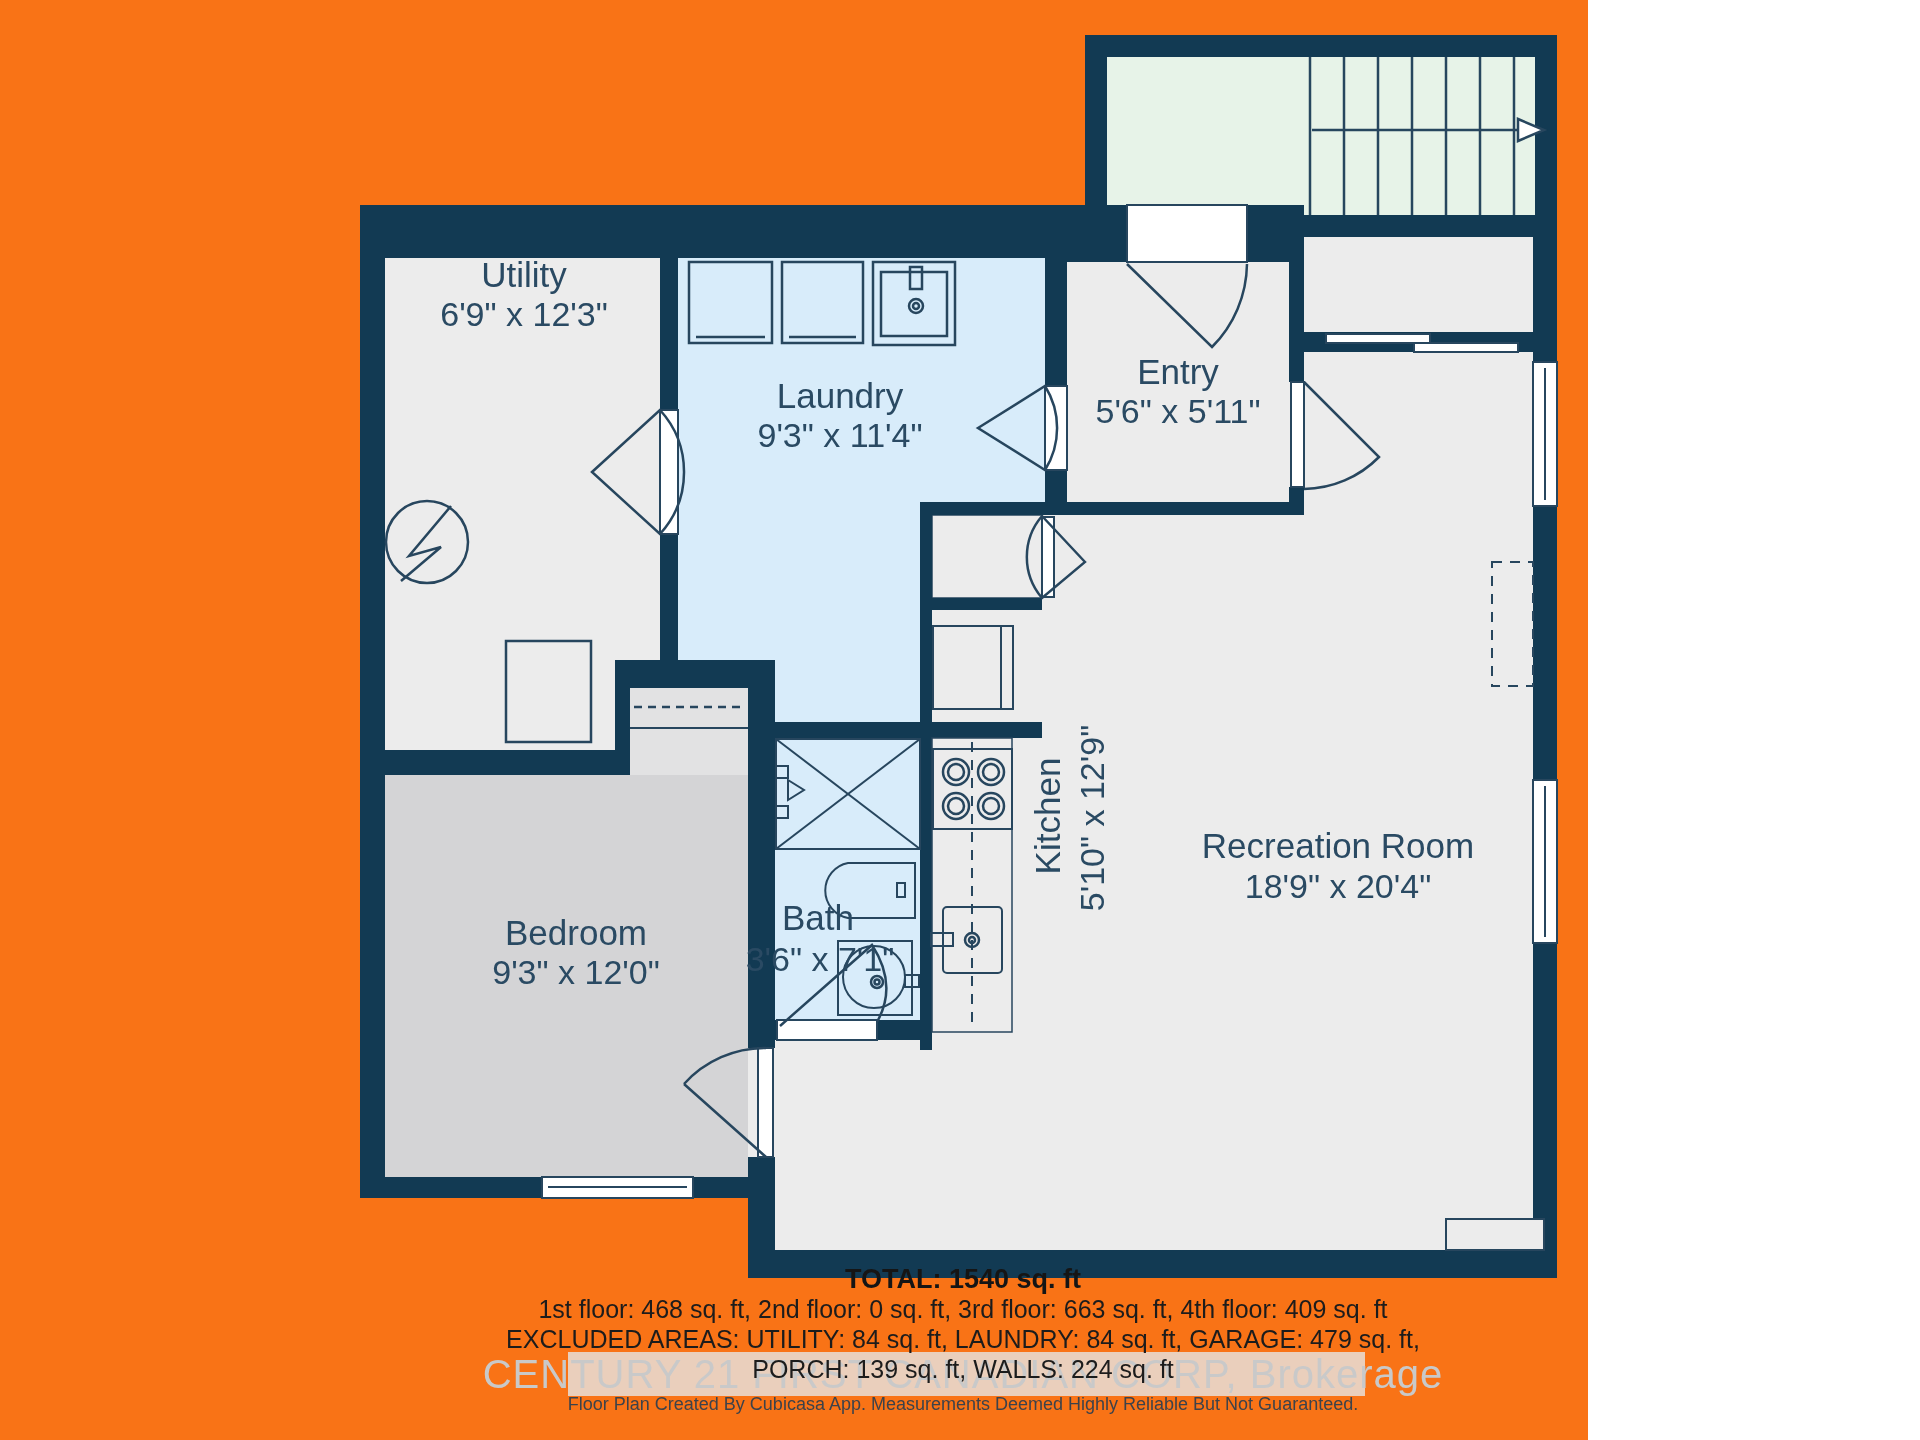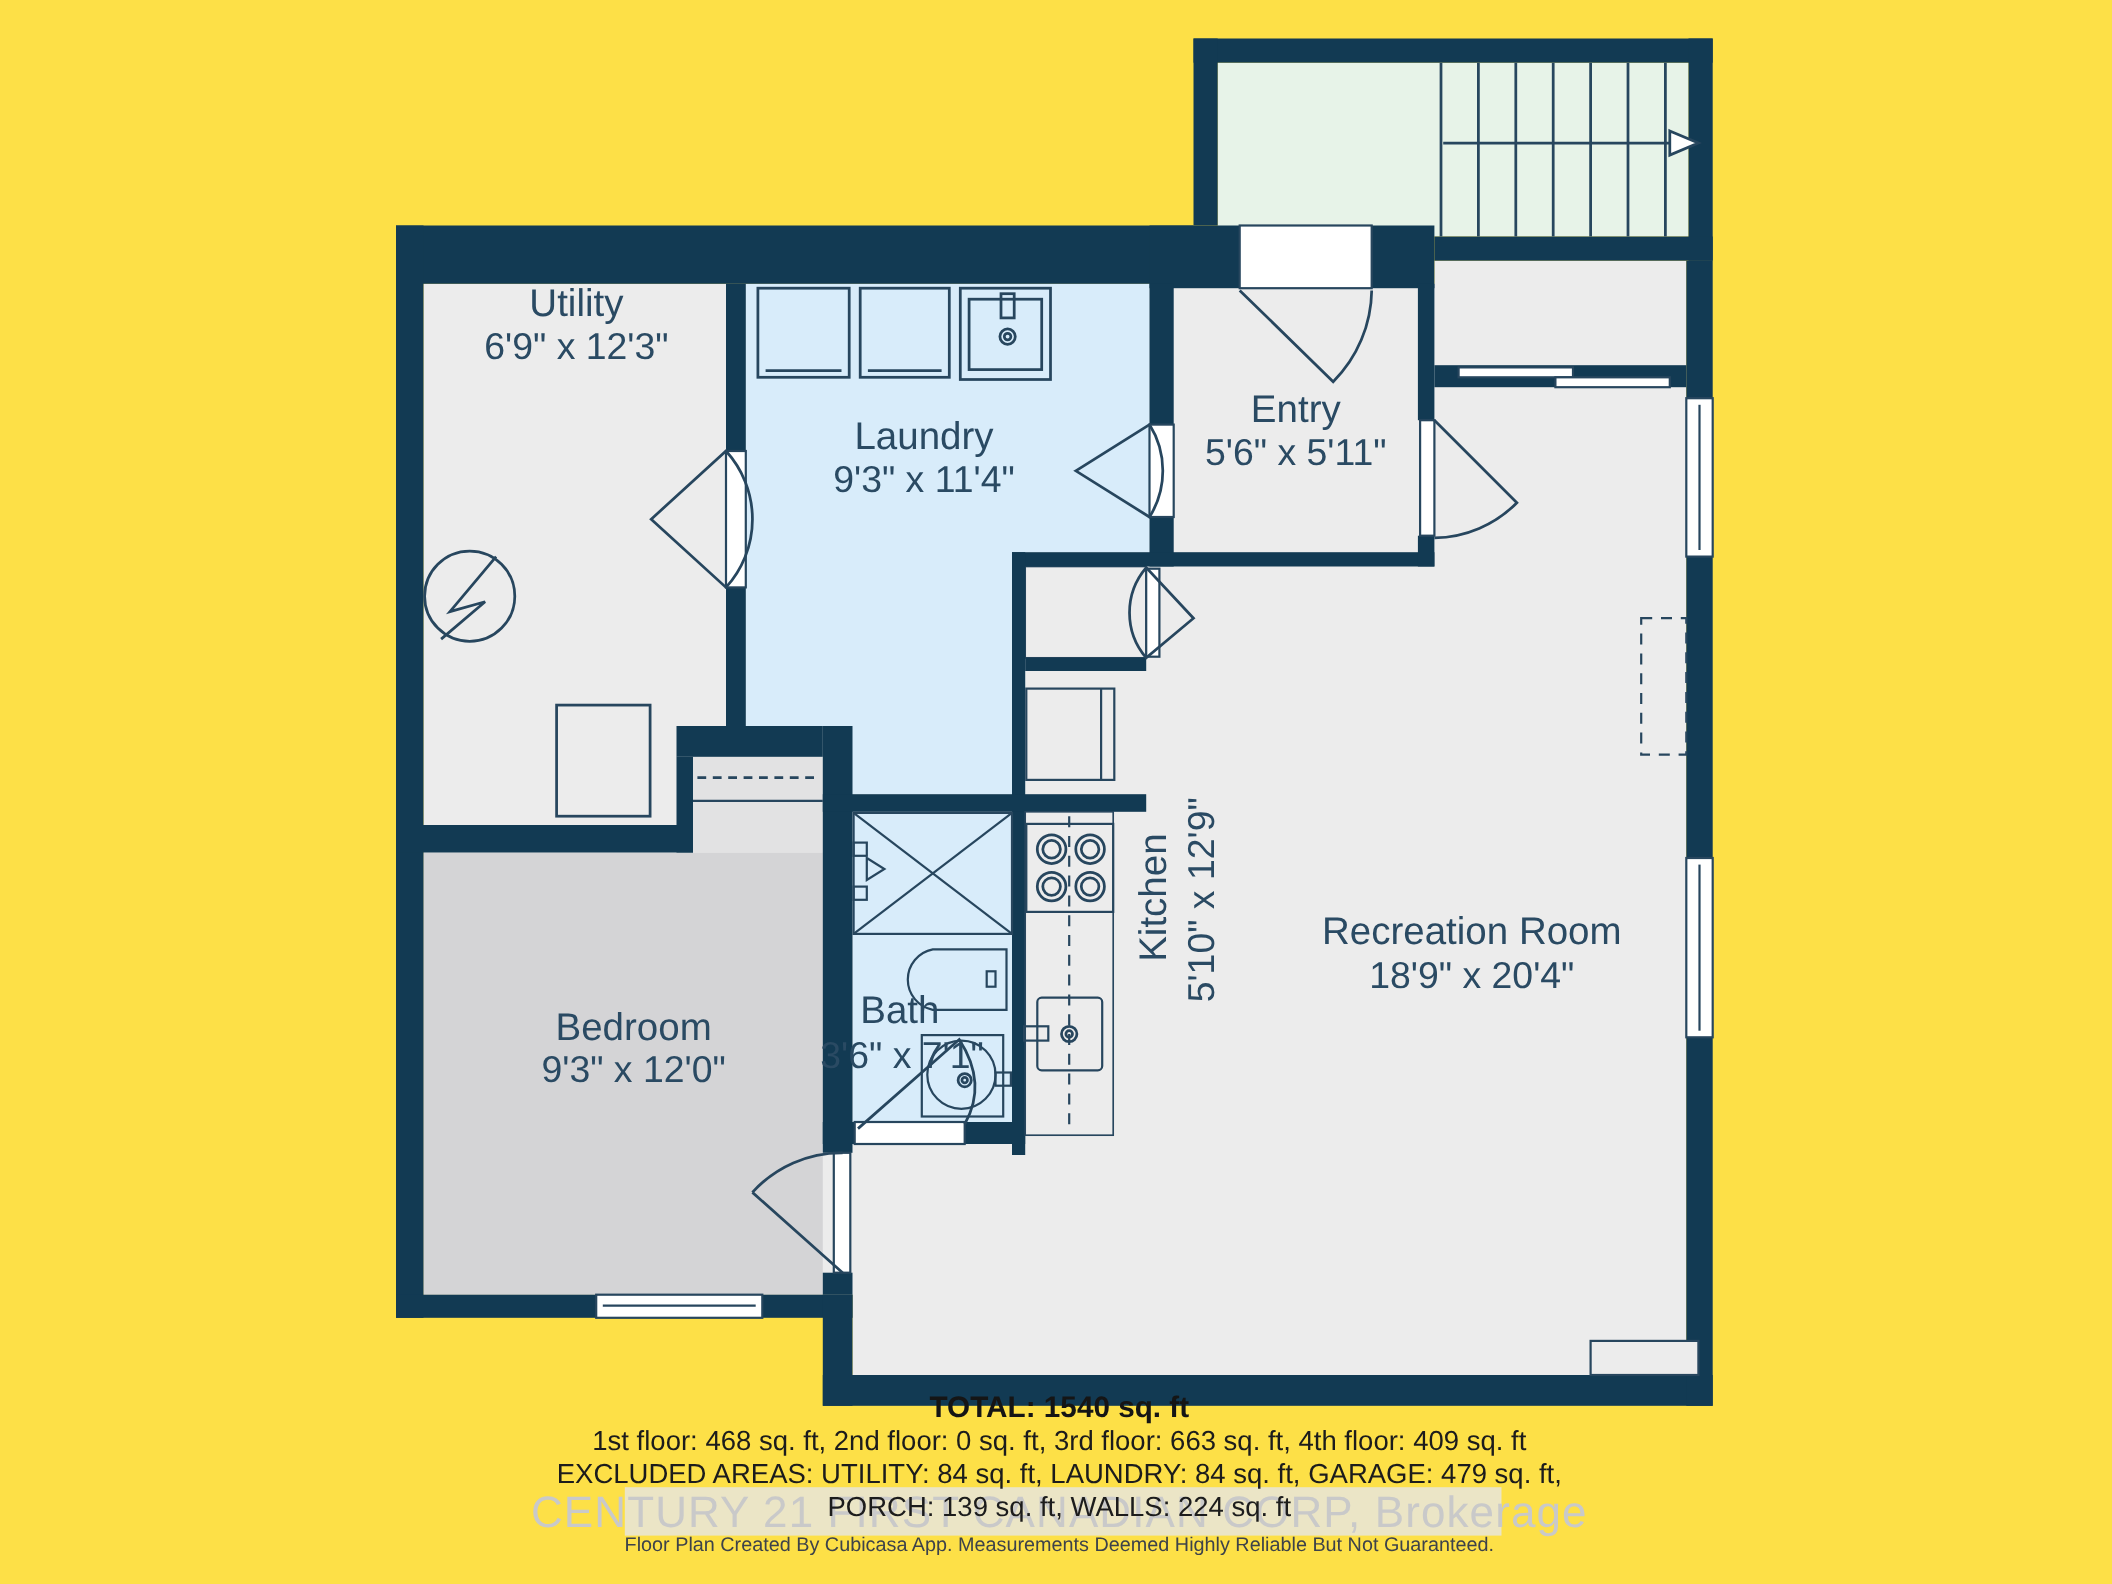--- a/index.html
+++ b/index.html
@@ -1,16 +1,16 @@
 <!DOCTYPE html>
 <html><head>
 <meta charset="utf-8">
 <style>
   html,body{margin:0;padding:0;background:#fff;}
-  .stage{position:relative;width:1920px;height:1440px;background:#fde047;overflow:hidden;}
+  .stage{position:relative;width:1588px;height:1440px;background:#f97316;overflow:hidden;}
   svg{display:block;}
   text{font-family:"Liberation Sans","DejaVu Sans",sans-serif;}
   .room-name{font-size:35px;fill:#2a4a63;}
   .room-dims{font-size:34px;fill:#2a4a63;}
   .sum-total{font-size:27px;font-weight:bold;fill:#151515;}
   .sum-line{font-size:25px;fill:#1c1c1c;}
   .watermark-text{font-size:40px;fill:#c9c9c9;letter-spacing:1px;}
   .disclaimer-text{font-size:18px;fill:#3d424a;}
 </style>
 </head>

